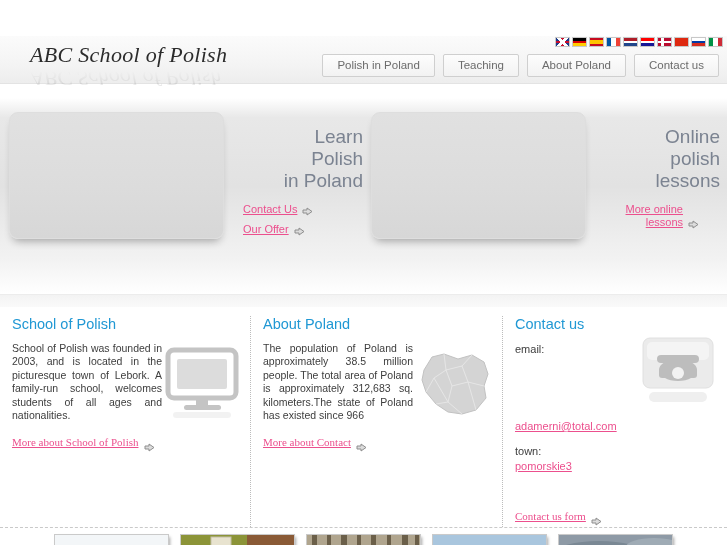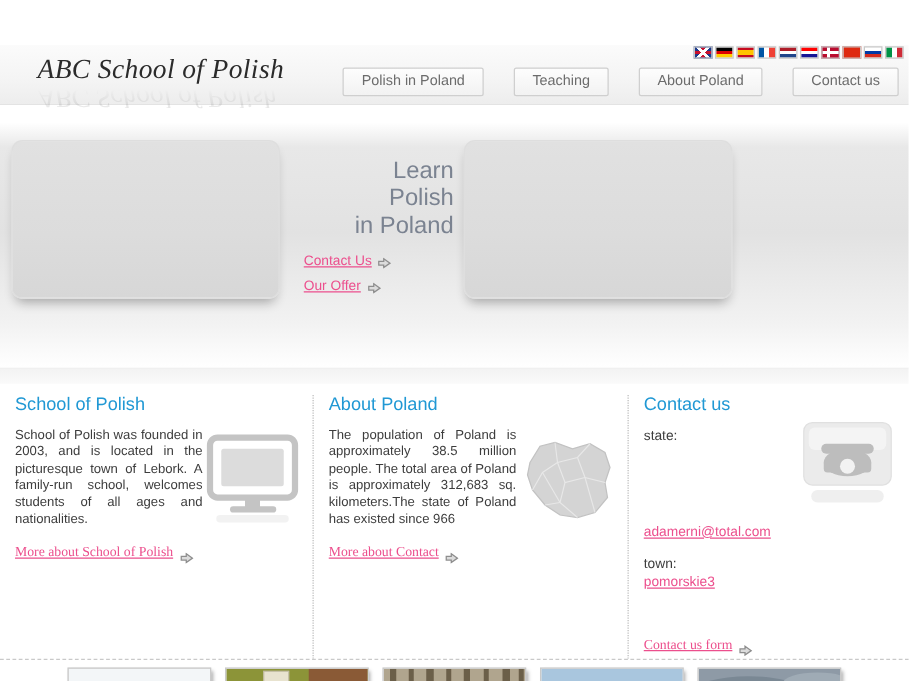--- a/index.html
+++ b/index.html
@@ -57,21 +57,21 @@
     opacity: 0.13;
     margin-top: 1px;
     -webkit-mask-image: linear-gradient(to top, transparent 20%, #000 100%);
     mask-image: linear-gradient(to top, transparent 20%, #000 100%);
   }
 
   .nav {
     position: absolute;
     right: 8px; top: 18px;
     display: flex;
-    gap: 24px;
+    gap: 8px;
   }
   .nav-btn {
     background: linear-gradient(to bottom, #fdfdfd, #f2f2f2);
     border: 1px solid #cfcfcf;
     border-radius: 2px;
     color: #6c6c6c;
     font-size: 11.5px;
     padding: 4px 14px 5px 14px;
     white-space: nowrap;
     cursor: pointer;
@@ -291,20 +291,37 @@
           <span class="pinklink">Our Offer</span>
           <span class="arrow-ic">
             <svg viewBox="0 0 11 9" width="11" height="9">
                 <path d="M1 3 h4 V1 l5 3.5 -5 3.5 V6 H1 Z" fill="#dcdcdc" stroke="#8e8e8e" stroke-width="1"></path>
               </svg>
           </span>
         </div>
       </div>
     </div>
 
+    <div class="hero-text" id="hero-text-2">
+      <div class="hero-title">
+        <div>Online</div>
+        <div>polish</div>
+        <div>lessons</div>
+      </div>
+      <div class="hero-links">
+        <div class="hero-link-row">
+          <span class="pinklink" style="max-width:78px;display:inline-block">More online lessons</span>
+          <span class="arrow-ic" style="top:15px">
+            <svg viewBox="0 0 11 9" width="11" height="9">
+                <path d="M1 3 h4 V1 l5 3.5 -5 3.5 V6 H1 Z" fill="#dcdcdc" stroke="#8e8e8e" stroke-width="1"></path>
+              </svg>
+          </span>
+        </div>
+      </div>
+    </div>
 
   </div>
 </div>
 
 <div class="content-top-band"></div>
 
 <div class="columns">
 
   <div class="col" id="col-school">
     <h2 class="col-title">School of Polish</h2>
@@ -373,21 +390,21 @@
         <rect x="22" y="34" width="38" height="10" rx="3" fill="#bdbdbd"></rect>
         <circle cx="41" cy="39" r="6" fill="#f2f2f2"></circle>
         <rect x="20" y="21" width="42" height="8" rx="4" fill="#bdbdbd"></rect>
         <g opacity="0.16">
           <rect x="12" y="58" width="58" height="10" rx="5" fill="#9a9a9a"></rect>
         </g>
       </svg>
     </div>
 
     <div class="contact-block">
-      <div class="contact-line">state:</div>
+      <div class="contact-line">email:</div>
       <div class="spacer-email"></div>
       <div class="contact-line">
         <span class="pinklink">adamerni@total.com</span>
       </div>
       <div style="height:10px"></div>
       <div class="contact-line">town:</div>
       <div class="contact-line">
         <span class="pinklink">pomorskie3</span>
       </div>
     </div>

